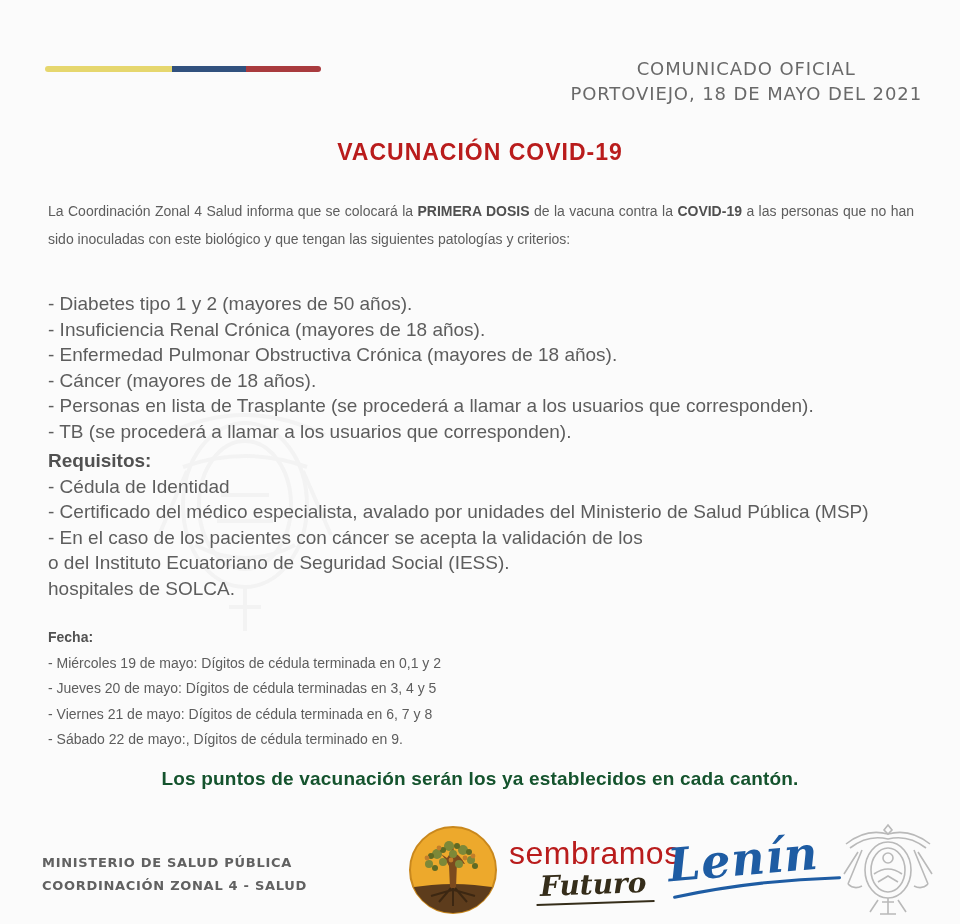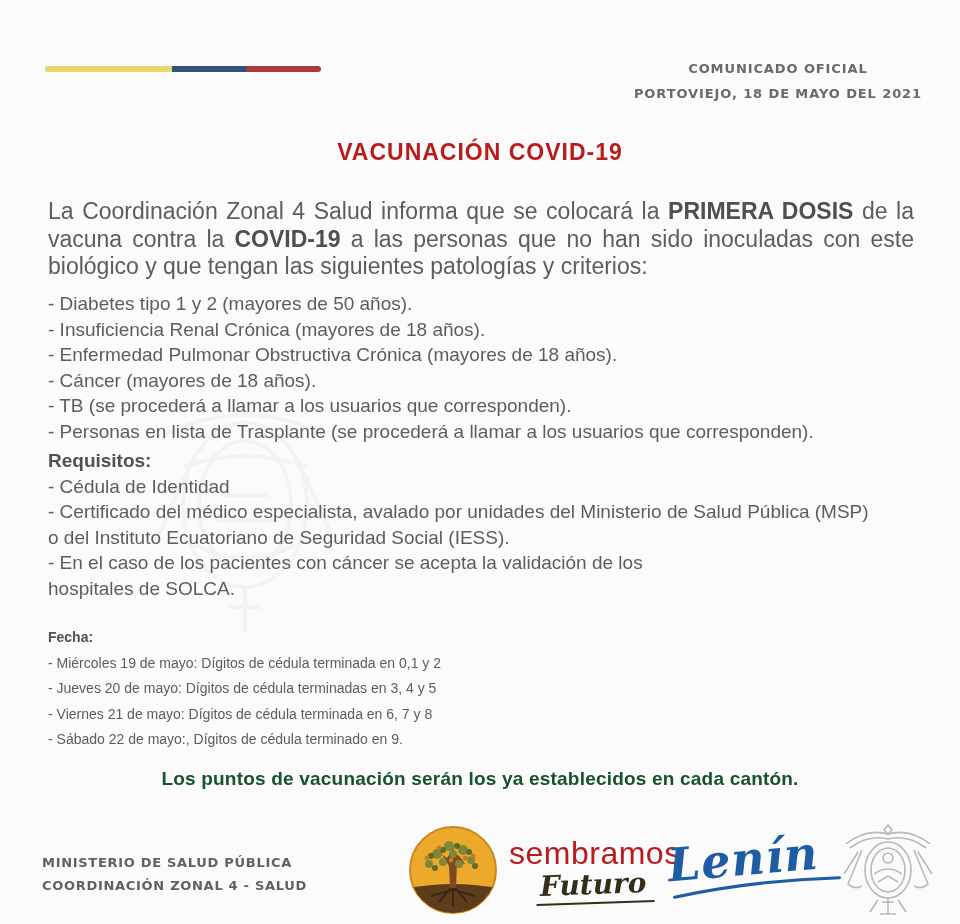--- a/index.html
+++ b/index.html
@@ -27,22 +27,22 @@
   .flag-yellow { flex: 0 0 46%; background: #e6d76e; }
   .flag-blue   { flex: 0 0 27%; background: #31517e; }
   .flag-red    { flex: 0 0 27%; background: #a93b3e; }
 
   
   .header-right {
     position: absolute;
     top: 56px; right: 38px;
     text-align: center;
     font-family: "DejaVu Sans", sans-serif;
-    font-weight: 700;
-    font-size: 13px;
+    font-weight: 400;
+    font-size: 18px;
     letter-spacing: 0.9px;
     line-height: 25px;
     color: #696969;
     white-space: nowrap;
   }
 
   
   .doc-title {
     position: absolute;
     top: 139px; left: 0;
@@ -60,21 +60,21 @@
     left: 125px; top: 375px;
     opacity: 0.55;
     pointer-events: none;
   }
 
   
   .intro {
     position: absolute;
     top: 198px; left: 48px;
     width: 866px;
-    font-size: 23px;
+    font-size: 14px;
     line-height: 27.5px;
     text-align: justify;
   }
   .intro b { color: #4f4f4f; }
 
   .patologias {
     position: absolute;
     top: 291px; left: 48px;
     width: 880px;
     font-size: 19px;
@@ -194,30 +194,30 @@
     </g>
   </svg>
 
   <p class="intro"><span>La Coordinación Zonal 4  Salud informa que se colocará la </span><b>PRIMERA DOSIS</b><span> de la vacuna contra la </span><b>COVID-19</b><span> a las personas que no han sido inoculadas con este biológico y que tengan las siguientes patologías y criterios:</span></p>
 
   <div class="patologias">
     <div>- Diabetes tipo 1 y 2 (mayores de 50 años).</div>
     <div>- Insuficiencia Renal Crónica (mayores de 18 años).</div>
     <div>- Enfermedad Pulmonar Obstructiva Crónica (mayores de 18 años).</div>
     <div>- Cáncer (mayores de 18 años).</div>
+    <div>- Personas en lista de Trasplante (se procederá a llamar a los usuarios que corresponden).</div>
     <div>- TB (se procederá a llamar a los usuarios que corresponden).</div>
-    <div>- Personas en lista de Trasplante (se procederá a llamar a los usuarios que corresponden).</div>
   </div>
 
   <div class="requisitos">
     <div class="section-heading">Requisitos:</div>
     <div>- Cédula de Identidad</div>
     <div>- Certificado del médico especialista, avalado por unidades del Ministerio de Salud Pública (MSP)</div>
+    <div>- En el caso de los pacientes con cáncer se acepta la validación de los</div>
     <div>o del Instituto Ecuatoriano de Seguridad Social (IESS).</div>
-    <div>- En el caso de los pacientes con cáncer se acepta la validación de los</div>
     <div>hospitales de SOLCA.</div>
   </div>
 
   <div class="fecha">
     <div class="section-heading">Fecha:</div>
     <div>- Miércoles 19 de mayo: Dígitos de cédula terminada en 0,1 y 2</div>
     <div>- Jueves 20 de mayo: Dígitos de cédula terminadas en 3, 4 y 5</div>
     <div>- Viernes 21 de mayo: Dígitos de cédula terminada en 6, 7 y 8</div>
     <div>- Sábado 22 de mayo:, Dígitos de cédula terminado en 9.</div>
   </div>

